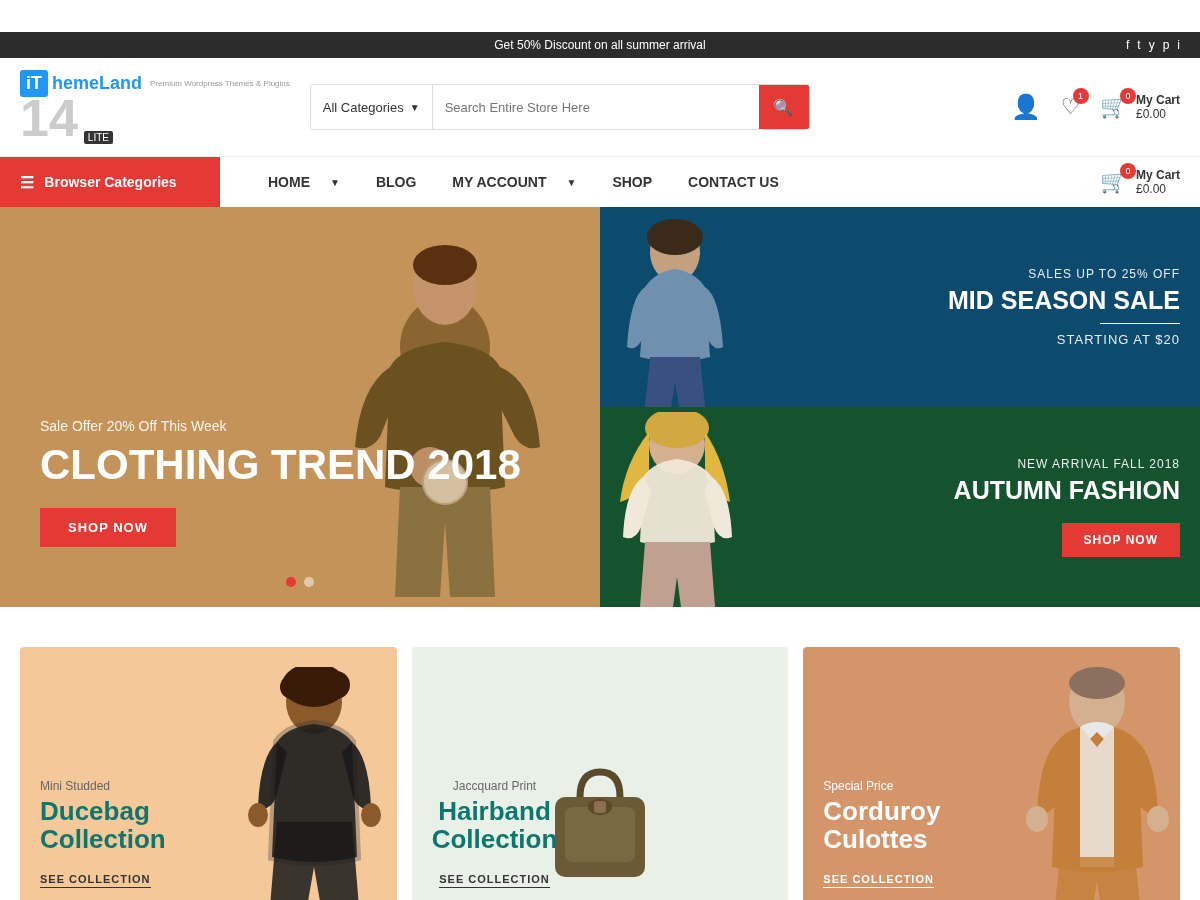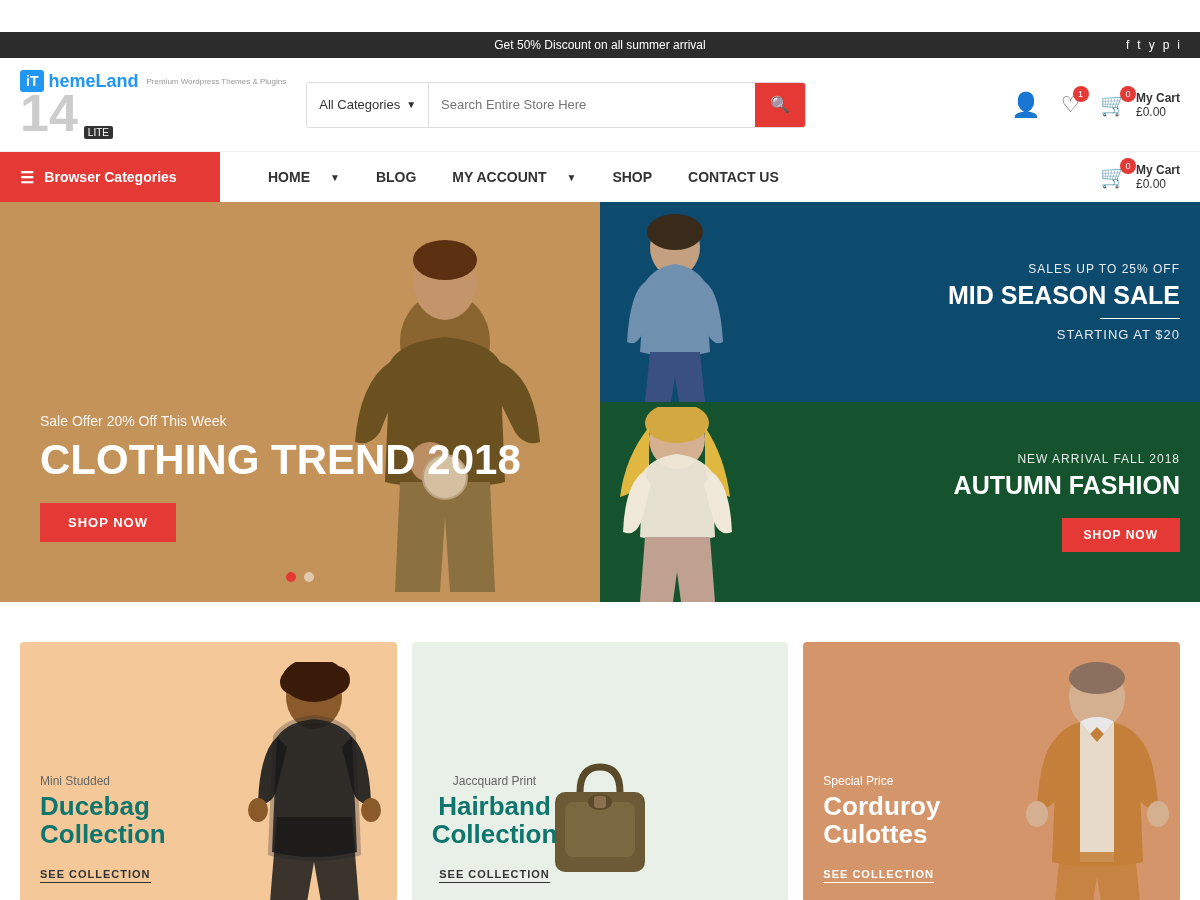--- a/index.html
+++ b/index.html
@@ -45,21 +45,21 @@
     }
     .logo-brand {
       display: flex;
       align-items: center;
       gap: 4px;
     }
     .logo-icon {
       background: #2196F3;
       color: #fff;
       font-weight: bold;
-      font-size: 14px;
+      font-size: 18px;
       padding: 3px 6px;
       border-radius: 3px;
     }
     .logo-text {
       font-size: 18px;
       font-weight: bold;
       color: #2196F3;
     }
     .logo-sub {
       font-size: 8px;

